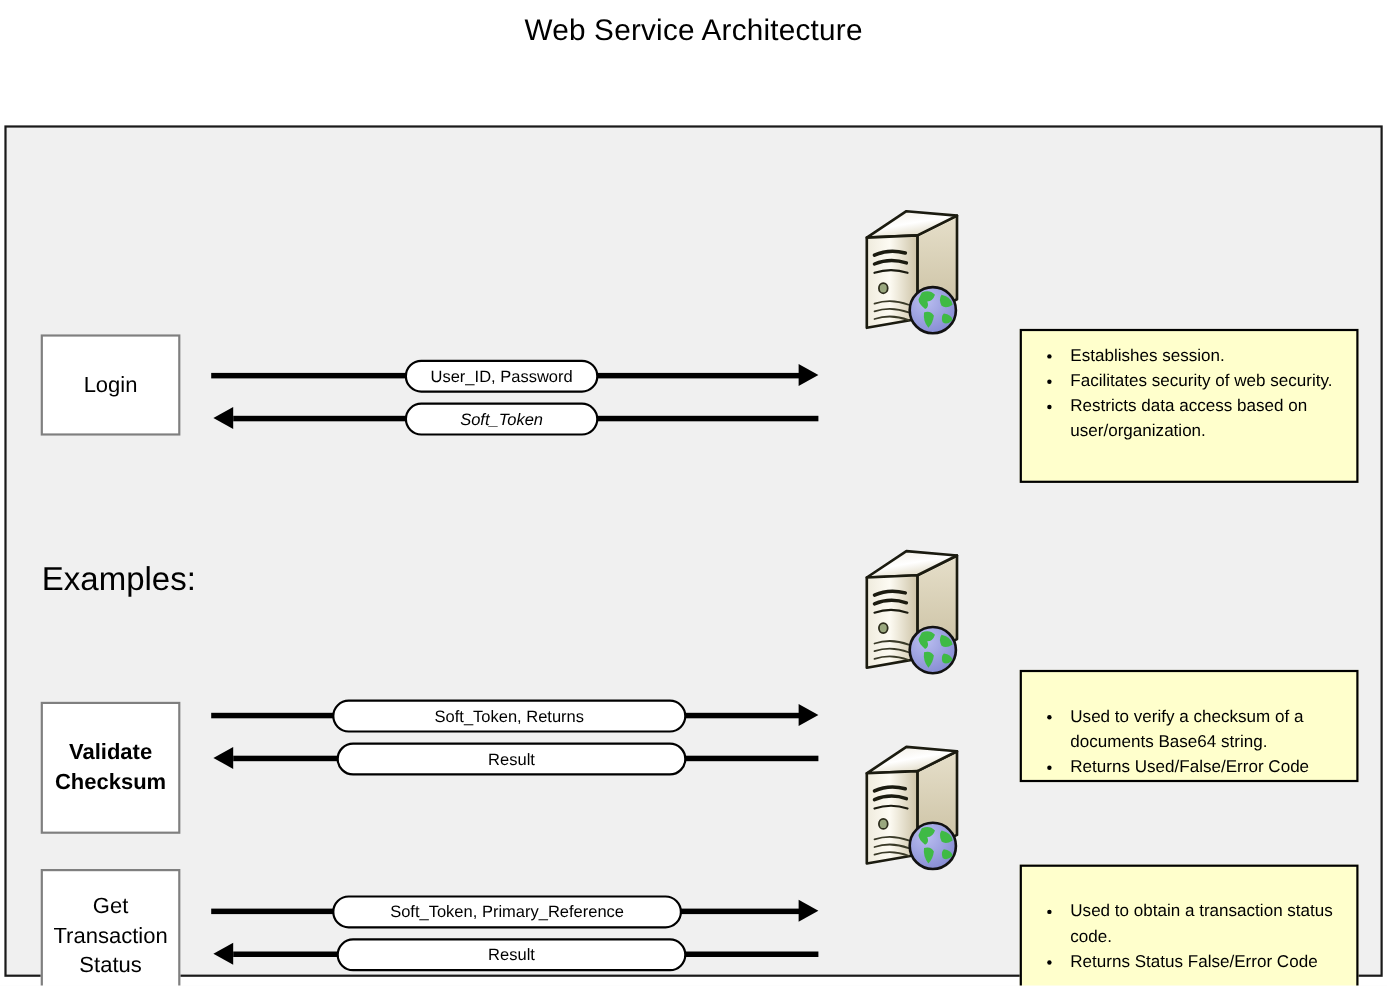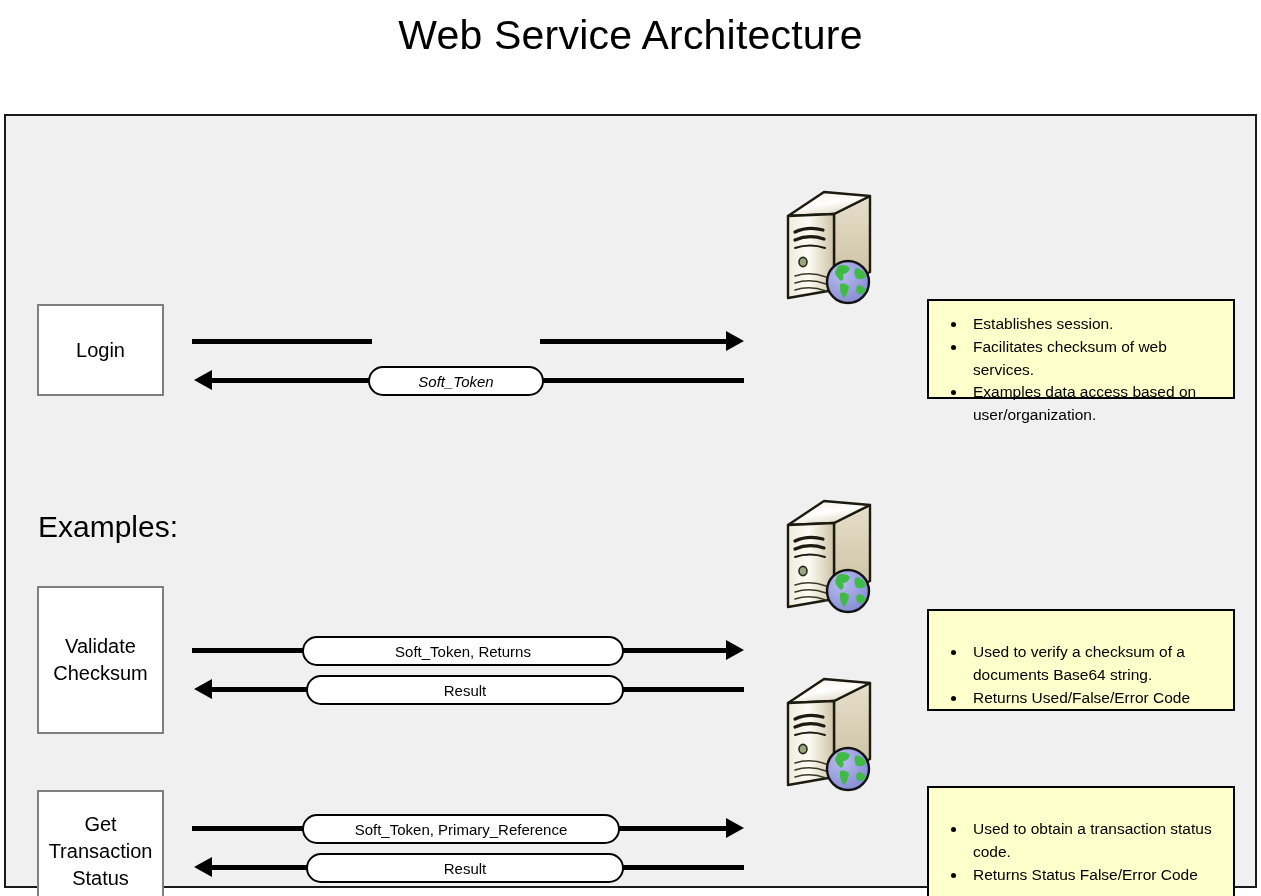--- a/index.html
+++ b/index.html
@@ -15,21 +15,21 @@
     overflow: hidden;
   }
 
   
   #page-title {
     position: absolute;
     left: 0;
     top: 12px;
     width: 1261px;
     text-align: center;
-    font-size: 41px;
+    font-size: 27px;
     color: #000000;
     font-weight: 400;
     letter-spacing: 0.2px;
   }
 
   
   #diagram-panel {
     position: absolute;
     left: 4px;
     top: 114px;
@@ -58,21 +58,21 @@
     display: flex;
     align-items: center;
     justify-content: center;
     text-align: center;
     font-size: 20px;
     color: #000000;
     line-height: 1.35;
     padding: 4px;
   }
   #service-box-login      { left: 31px; top: 188px; width: 127px; height: 92px; }
-  #service-box-validate   { left: 31px; top: 470px; width: 127px; height: 148px; }
+  #service-box-validate   { left: 31px; top: 522px; width: 127px; height: 120px; font-weight: bold; }
   #service-box-status     { left: 31px; top: 674px; width: 127px; height: 123px; }
 
   
   .flow-line {
     position: absolute;
     height: 5px;
     background: #000000;
   }
   
   .arrow-head-right {
@@ -110,21 +110,21 @@
   .server-icon { position: absolute; width: 100px; height: 122px; }
 
   
   .note-box {
     position: absolute;
     background: #ffffcc;
     border: 2px solid #000000;
     box-sizing: border-box;
     padding: 12px 10px 12px 4px;
   }
-  #note-box-login    { left: 921px; top: 183px; width: 308px; height: 100px; }
+  #note-box-login    { left: 921px; top: 183px; width: 308px; height: 140px; }
   #note-box-validate { left: 921px; top: 493px; width: 308px; height: 102px; }
   #note-box-status   { left: 921px; top: 670px; width: 308px; height: 126px; }
 
   .note-list {
     margin: 0;
     padding-left: 34px;
     list-style-type: disc;
   }
   .note-list li {
     font-size: 15.5px;
@@ -143,20 +143,21 @@
 
 <div id="diagram-panel">
 
   <div id="examples-label">Examples:</div>
 
   <div class="service-box" id="service-box-login">Login</div>
 
   <div class="flow-line" style="left:186px; top:223px; width:180px;"></div>
   <div class="flow-line" style="left:534px; top:223px; width:190px;"></div>
   <div class="arrow-head-right" style="left:720px; top:215px;"></div>
+  <div class="msg-pill" style="left:362px; top:211px; width:176px;">User_ID, Password</div>
 
   <div class="flow-line" style="left:206px; top:262px; width:160px;"></div>
   <div class="flow-line" style="left:534px; top:262px; width:204px;"></div>
   <div class="arrow-head-left" style="left:188px; top:254px;"></div>
   <div class="msg-pill" style="left:362px; top:250px; width:176px;font-style:italic;">Soft_Token</div>
 
   <div class="server-icon" style="left:772px; top:70px;">
     <svg viewBox="0 0 100 122" width="100" height="122" aria-hidden="true">
       <defs>
         <linearGradient id="topFace" x1="0" y1="0" x2="0.6" y2="1">
@@ -199,22 +200,22 @@
       <path d="M60,80 q7,-3 12,2 q-2,6 -7,6 q2,5 -2,7 q-6,-5 -6,-9 z" fill="#3fba45"></path>
       <path d="M78,82 q9,2 10,9 q-6,4 -10,1 q-3,-6 0,-10 z" fill="#3fba45"></path>
       <path d="M62,98 q6,-2 9,3 q-1,7 -5,11 q-5,-6 -4,-14 z" fill="#3fba45"></path>
       <path d="M80,99 q7,1 8,6 q-5,5 -9,2 q-2,-5 1,-8 z" fill="#3fba45"></path>
     </svg>
   </div>
 
   <div class="note-box" id="note-box-login">
     <ul class="note-list">
       <li>Establishes session.</li>
-      <li>Facilitates checksum of web services.</li>
-      <li>Examples data access based on user/organization.</li>
+      <li>Facilitates security of web security.</li>
+      <li>Restricts data access based on user/organization.</li>
     </ul>
   </div>
 
   <div class="service-box" id="service-box-validate">Validate Checksum</div>
 
   <div class="flow-line" style="left:186px; top:532px; width:120px;"></div>
   <div class="flow-line" style="left:612px; top:532px; width:112px;"></div>
   <div class="arrow-head-right" style="left:720px; top:524px;"></div>
   <div class="msg-pill" style="left:296px; top:520px; width:322px;">Soft_Token, Returns</div>
 

